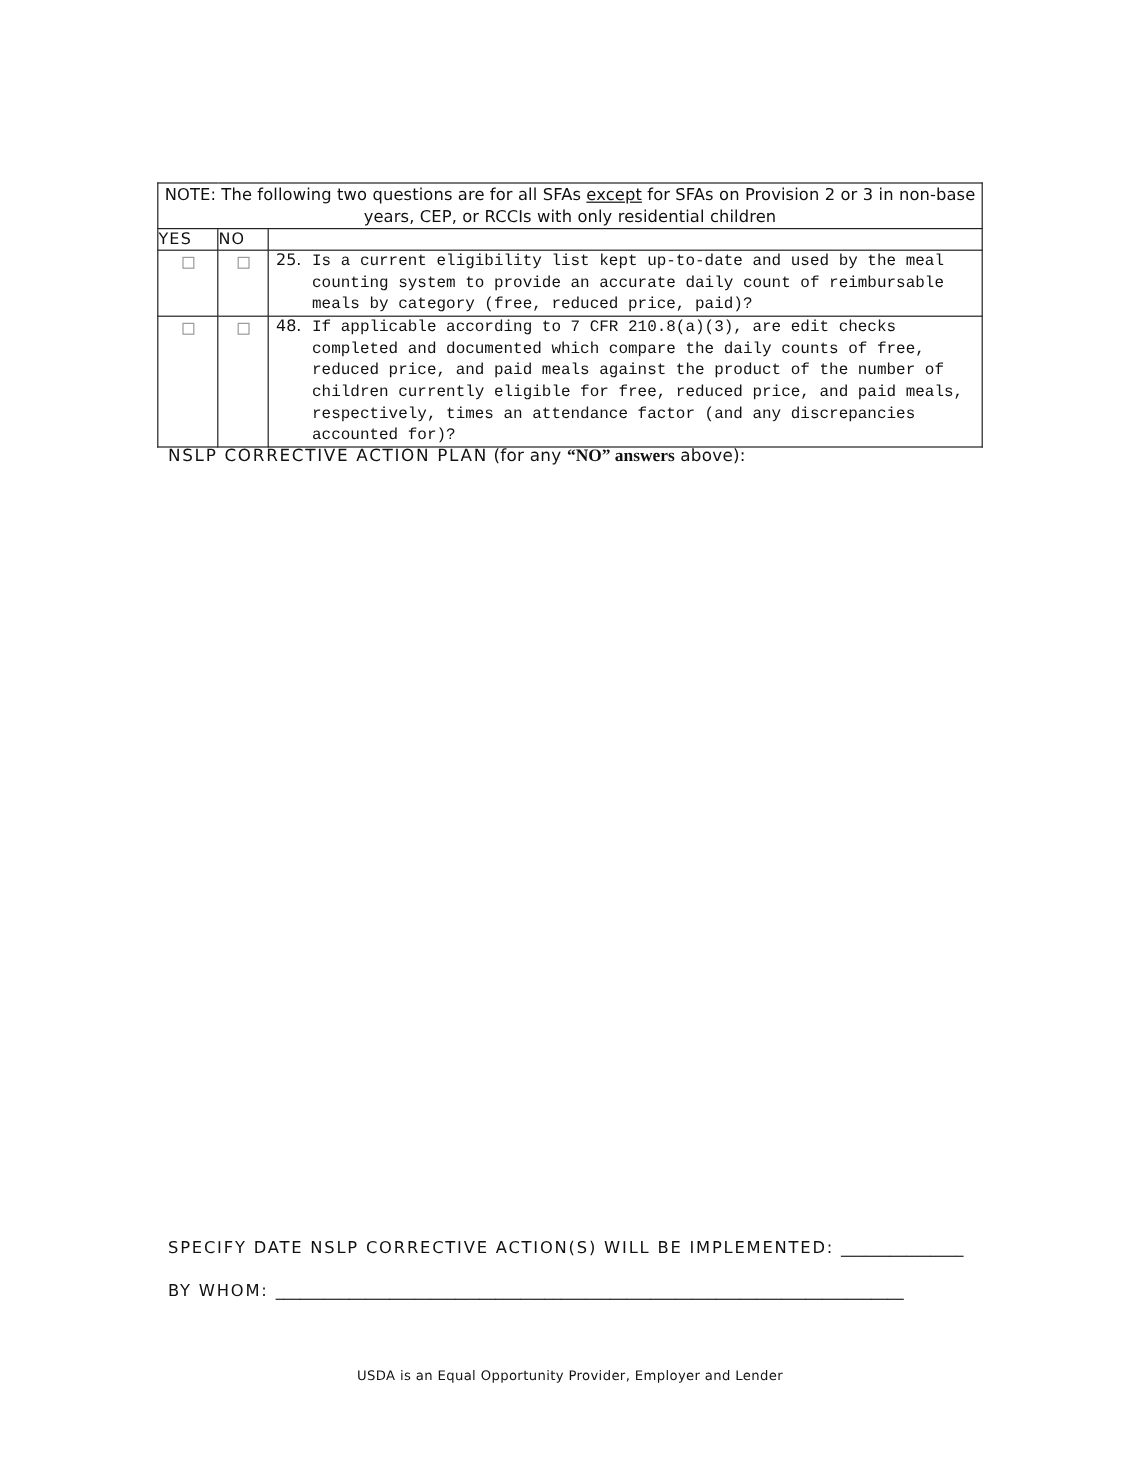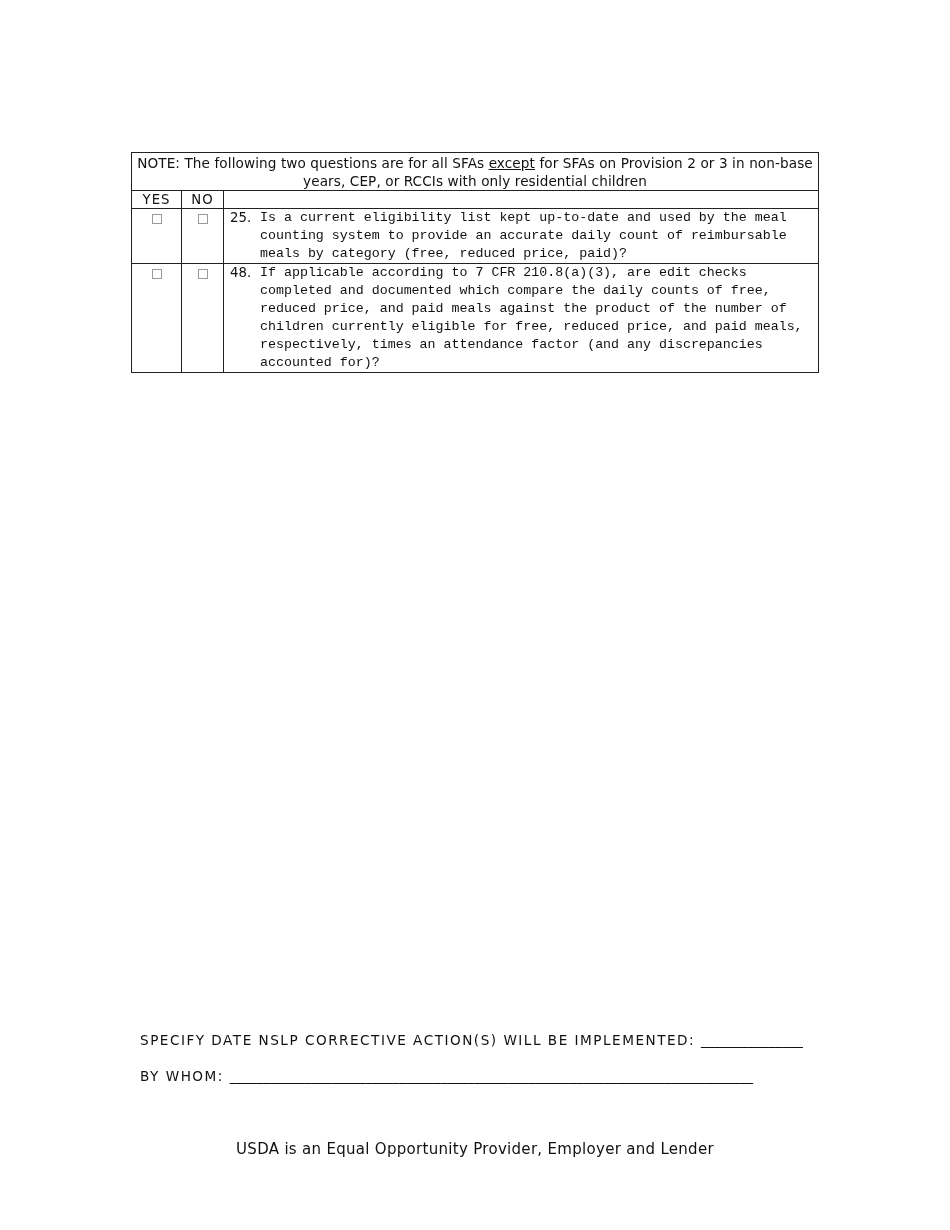--- a/index.html
+++ b/index.html
@@ -14,21 +14,21 @@
       position: absolute; left: 131px; top: 152px; width: 688px;
       border-collapse: collapse; table-layout: fixed;
       font-size: 13.3px; line-height: 18px;
     }
     table.q td { border: 1px solid #222; padding: 0; vertical-align: top; }
     .note {
       text-align: center; padding: 1px 4px 0 4px !important;
       font-size: 13.6px; line-height: 18px; letter-spacing: 0.1px;
     }
     .note u { text-decoration: underline; }
-    .hdr { text-align: center; font-size: 13.3px; line-height: 17px; letter-spacing: 1px; }
+    .hdr { font-size: 13.3px; line-height: 17px; letter-spacing: 1px; }
     .cb-cell { text-align: center; }
     .cb {
       display: inline-block; width: 8px; height: 8px;
       border: 1px solid #9a9a9a; background: #fff; margin-top: 5px; cursor: pointer;
     }
     .qtext { padding: 0 8px 0 6px !important; }
     .qitem { display: flex; justify-content: center; }
     .qnum { width: 30px; flex: 0 0 30px; }
     .qbody { flex: 1; font-family: Liberation Mono, monospace; }
 
@@ -44,21 +44,21 @@
 
     .line {
       position: absolute; left: 140px; font-size: 13.6px; letter-spacing: 1.5px; white-space: nowrap;
     }
     .line .blank { letter-spacing: 0; }
     .l1 { top: 1032px; }
     .l2 { top: 1068px; }
 
     .footer {
       position: absolute; left: 0; width: 950px; top: 1140px;
-      text-align: center; font-size: 15px; letter-spacing: 0.3px;
+      text-align: center; font-size: 11px; letter-spacing: 0.3px;
     }
   </style>
 </head>
 <body>
 
 <div class="page">
 
   <table class="q">
     <colgroup>
       <col style="width:50px">
@@ -90,19 +90,20 @@
       <td class="qtext">
         <div class="qitem">
           <span class="qnum">48.</span>
           <span class="qbody">If applicable according to 7 CFR 210.8(a)(3), are edit checks completed and documented which compare the daily counts of free, reduced price, and paid meals against the product of the number of children currently eligible for free, reduced price, and paid meals, respectively, times an attendance factor (and any discrepancies accounted for)?</span>
         </div>
       </td>
     </tr>
   </tbody>
     </table>
 
+  <div class="cap"><span>NSLP CORRECTIVE ACTION PLAN</span><span class="paren"> (for any </span><b>“NO” answers</b><span class="paren"> above):</span></div>
 
   <div class="line l2"><span>BY WHOM: </span><span class="blank">_____________________________________________________________________________</span></div>
 
   <div class="line l1"><span>SPECIFY DATE NSLP CORRECTIVE ACTION(S) WILL BE IMPLEMENTED: </span><span class="blank">_______________</span></div>
 
   <div class="footer">USDA is an Equal Opportunity Provider, Employer and Lender</div>
 </div>
 
 </body></html>

